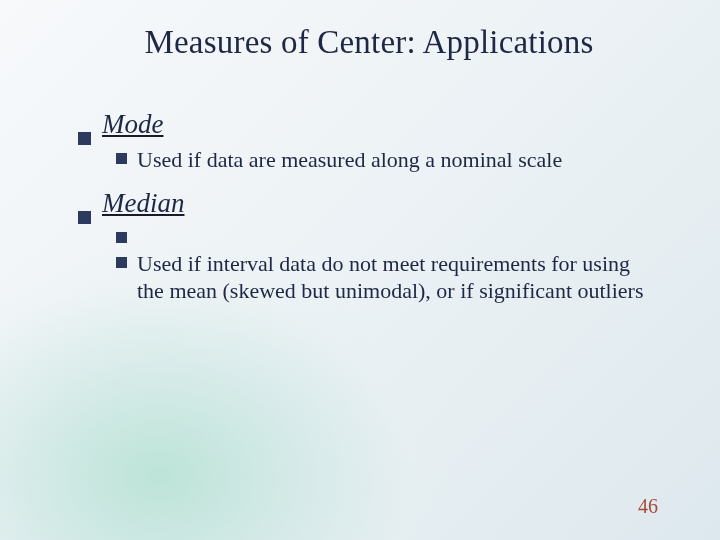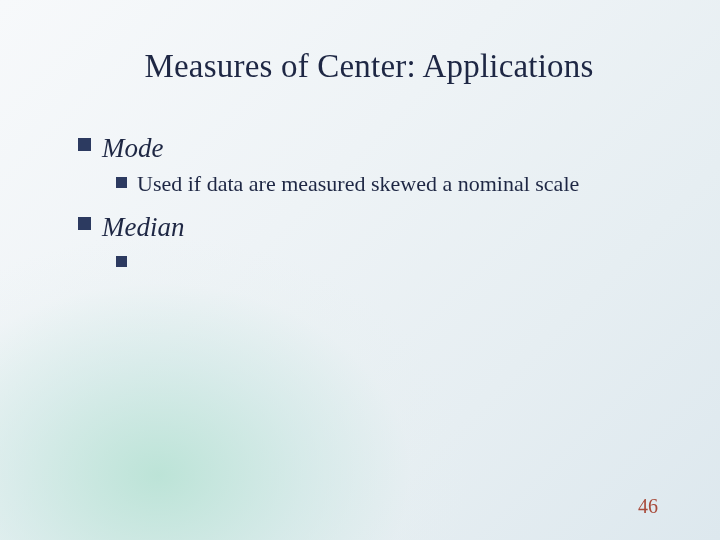--- a/index.html
+++ b/index.html
@@ -6,36 +6,37 @@
   html, body { width: 720px; height: 540px; overflow: hidden; }
   body {
     font-family: "Times New Roman", Times, serif;
     background:
       radial-gradient(ellipse 420px 320px at 22% 88%, rgba(180,225,210,0.85) 0%, rgba(200,230,225,0.55) 35%, rgba(230,240,240,0.2) 60%, rgba(245,248,250,0) 75%),
       linear-gradient(135deg, #f7f9fb 0%, #eef3f6 40%, #e6eef2 70%, #dde8ee 100%);
     position: relative;
     color: #1a1a2a;
   }
   .slide {
-    padding: 48px 60px 0 78px;
+    padding: 24px 60px 0 78px;
     height: 100%;
     position: relative;
   }
   .title {
     font-size: 33px;
     font-weight: 400;
     text-align: center;
     color: #1e2744;
     margin-bottom: 48px;
     letter-spacing: 0.2px;
   }
   .bullet-l1 {
     display: flex;
-    align-items: flex-start;
+    align-items: flex-end;
     margin-bottom: 6px;
+    text-decoration: underline;
   }
   .bullet-l1 .sq {
     width: 13px;
     height: 13px;
     background: #2c3a60;
     margin-right: 11px;
     flex-shrink: 0;
     position: relative;
     top: 5px;
   }
@@ -81,28 +82,32 @@
 
   <h1 class="title">Measures of Center: Applications</h1>
 
   <div class="group">
     <div class="bullet-l1">
       <span class="sq"></span>
       <span class="txt">Mode</span>
     </div>
     <div class="bullet-l2">
       <span class="sq"></span>
-      <span class="txt">Used if data are measured skewed a nominal scale</span>
+      <span class="txt">Used if data are measured along a nominal scale</span>
     </div>
   </div>
 
   <div class="group">
     <div class="bullet-l1">
       <span class="sq"></span>
       <span class="txt">Median</span>
     </div>
     <div class="bullet-l2">
       <span class="sq"></span>
     </div>
+    <div class="bullet-l2">
+      <span class="sq"></span>
+      <span class="txt">Used if interval data do not meet requirements for using the mean (skewed but unimodal), or if significant outliers</span>
+    </div>
   </div>
 
   <div class="pagenum">46</div>
 </div>
 
 </body></html>

